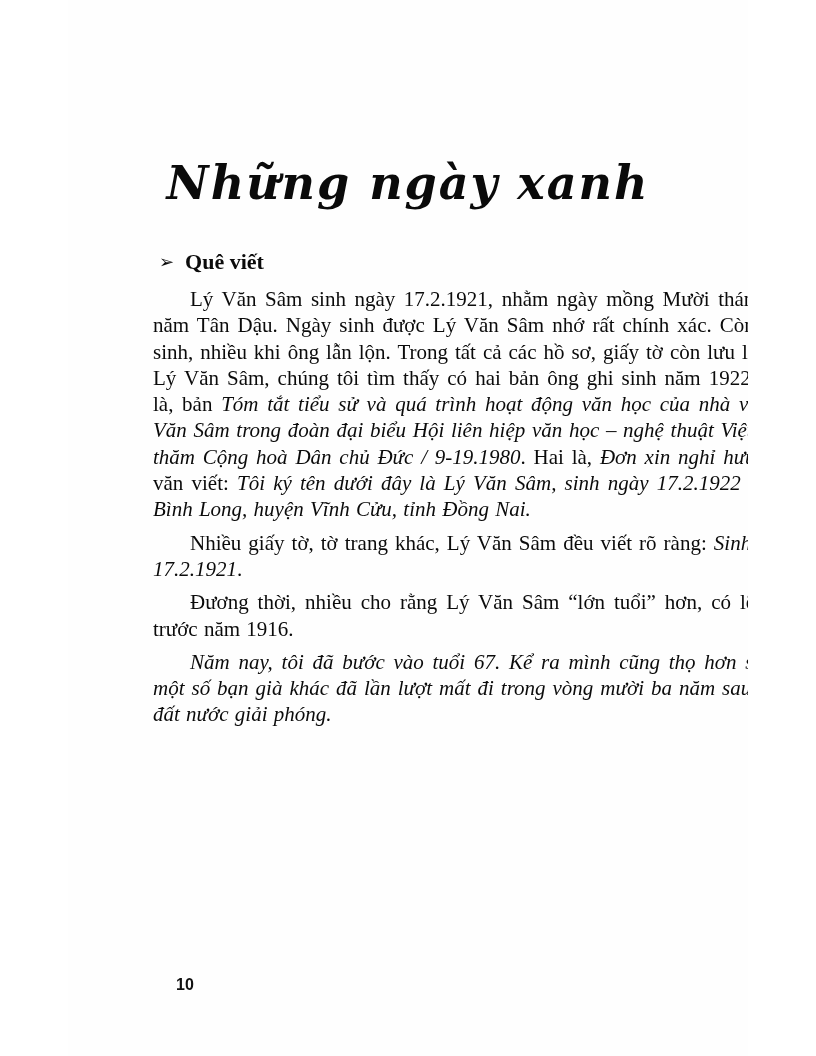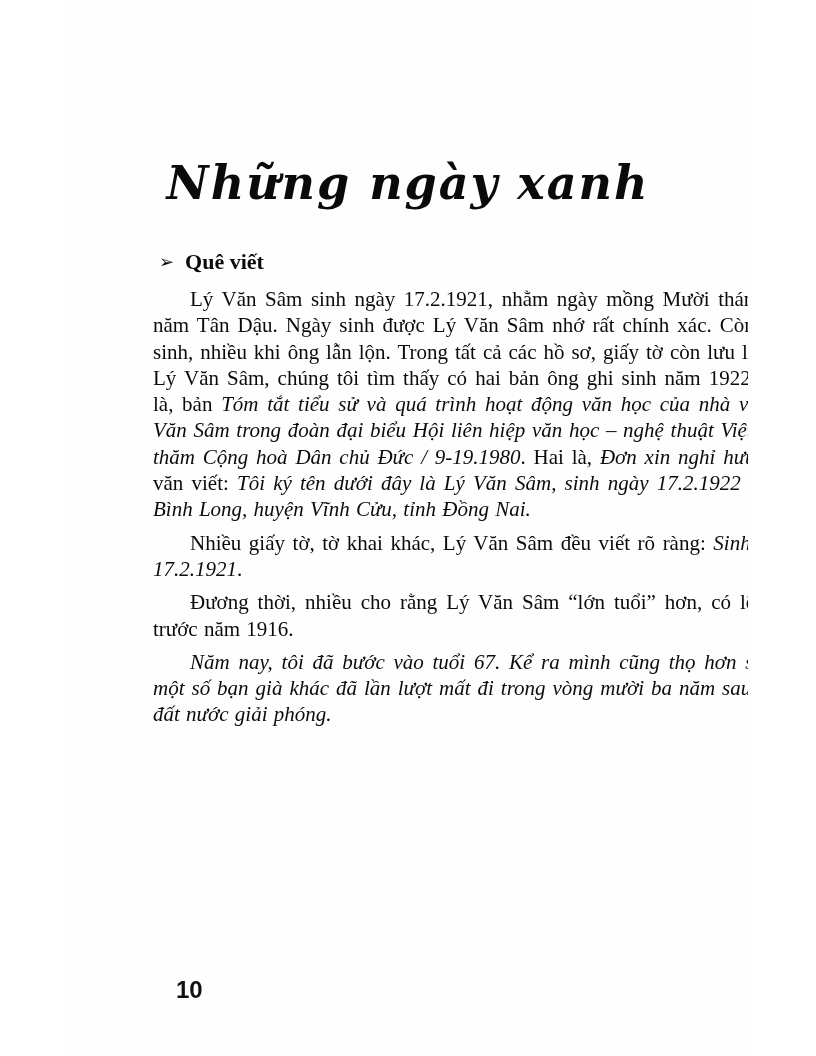--- a/index.html
+++ b/index.html
@@ -55,41 +55,41 @@
     margin-bottom: 7px;
     word-spacing: 1px;
   }
   .para .it { font-style: italic; }
   .page-number {
     position: absolute;
     left: 108px;
     top: 976px;
     font-family: "Liberation Sans", sans-serif;
     font-weight: 700;
-    font-size: 24px;
+    font-size: 16px;
     color: #111;
   }
 </style>
 </head>
 <body>
 
 <div class="page">
 
   <div class="book-title">Những ngày xanh</div>
 
   <div class="content">
 
     <div class="section-heading">
       <span class="marker">➢</span>
       <span>Quê viết</span>
     </div>
 
     <div>
         <p class="para"><span>Lý Văn Sâm sinh ngày 17.2.1921, nhằm ngày mồng Mười tháng hai năm Tân Dậu. Ngày sinh được Lý Văn Sâm nhớ rất chính xác. Còn năm sinh, nhiều khi ông lẫn lộn. Trong tất cả các hồ sơ, giấy tờ còn lưu lại của Lý Văn Sâm, chúng tôi tìm thấy có hai bản ông ghi sinh năm 1922. Một là, bản </span><span class="it">Tóm tắt tiểu sử và quá trình hoạt động văn học của nhà văn Lý Văn Sâm trong đoàn đại biểu Hội liên hiệp văn học – nghệ thuật Việt Nam thăm Cộng hoà Dân chủ Đức / 9-19.1980</span><span>. Hai là, </span><span class="it">Đơn xin nghỉ hưu</span><span>, nhà văn viết: </span><span class="it">Tôi ký tên dưới đây là Lý Văn Sâm, sinh ngày 17.2.1922 tại xã Bình Long, huyện Vĩnh Cửu, tỉnh Đồng Nai.</span></p>
-        <p class="para"><span>Nhiều giấy tờ, tờ khai khác, Lý Văn Sâm đều viết rõ ràng: </span><span class="it">Sinh ngày 17.2.1921</span><span>.</span></p>
+        <p class="para"><span>Nhiều giấy tờ, tờ trang khác, Lý Văn Sâm đều viết rõ ràng: </span><span class="it">Sinh ngày 17.2.1921</span><span>.</span></p>
         <p class="para"><span>Đương thời, nhiều cho rằng Lý Văn Sâm “lớn tuổi” hơn, có lẽ sinh trước năm 1916.</span></p>
         <p class="para"><span class="it">Năm nay, tôi đã bước vào tuổi 67. Kể ra mình cũng thọ hơn so với một số bạn già khác đã lần lượt mất đi trong vòng mười ba năm sau ngày đất nước giải phóng.</span></p>
       </div>
 
   </div>
 
   <div class="page-number">10</div>
 
 </div>
 

